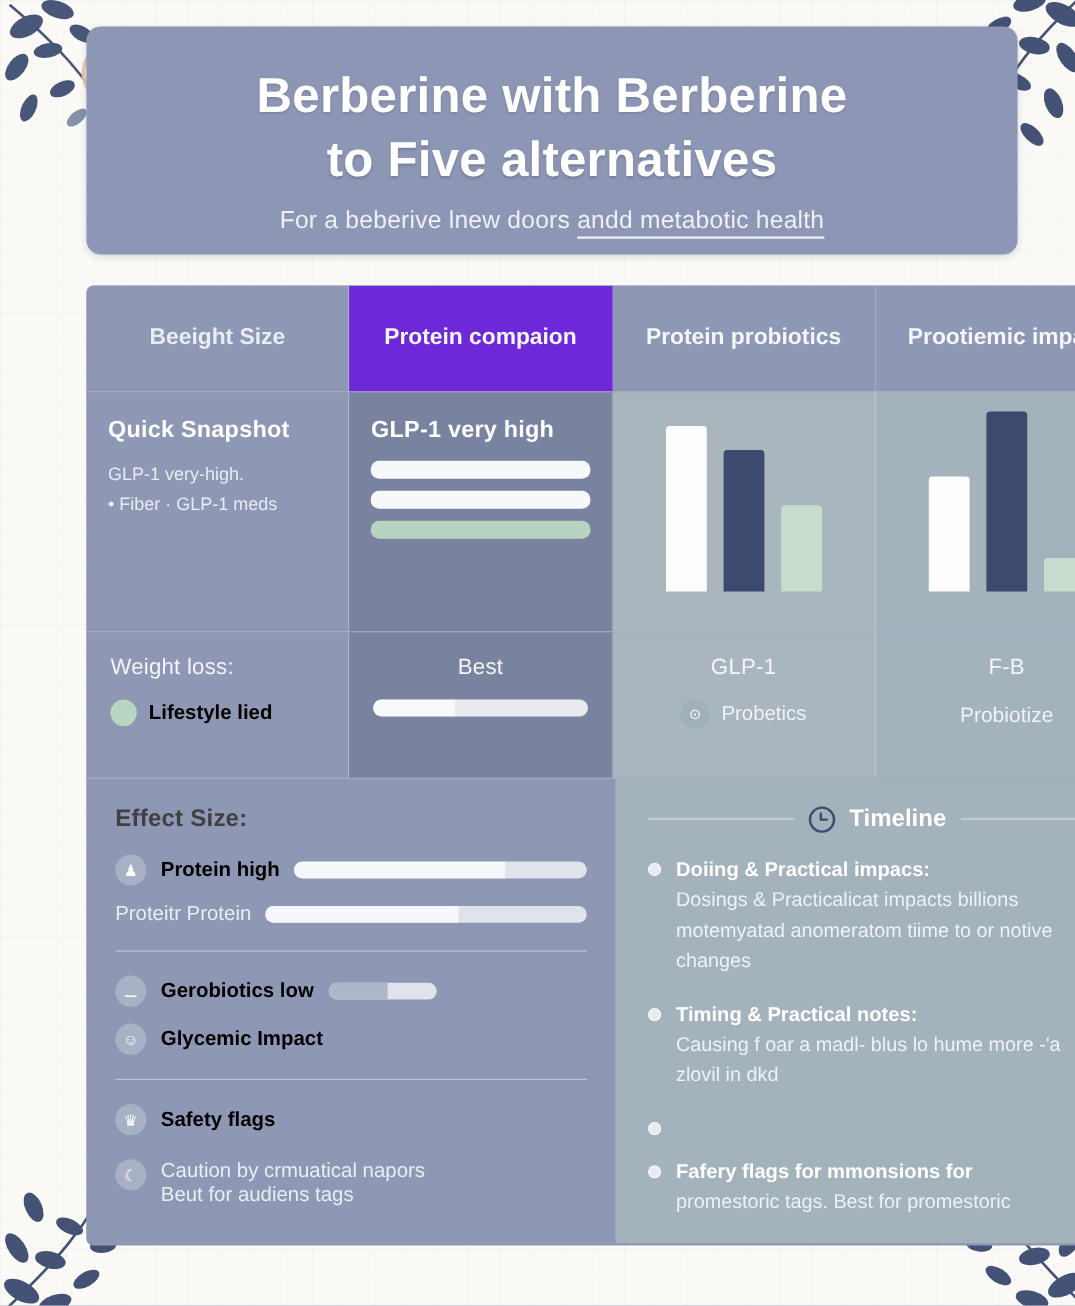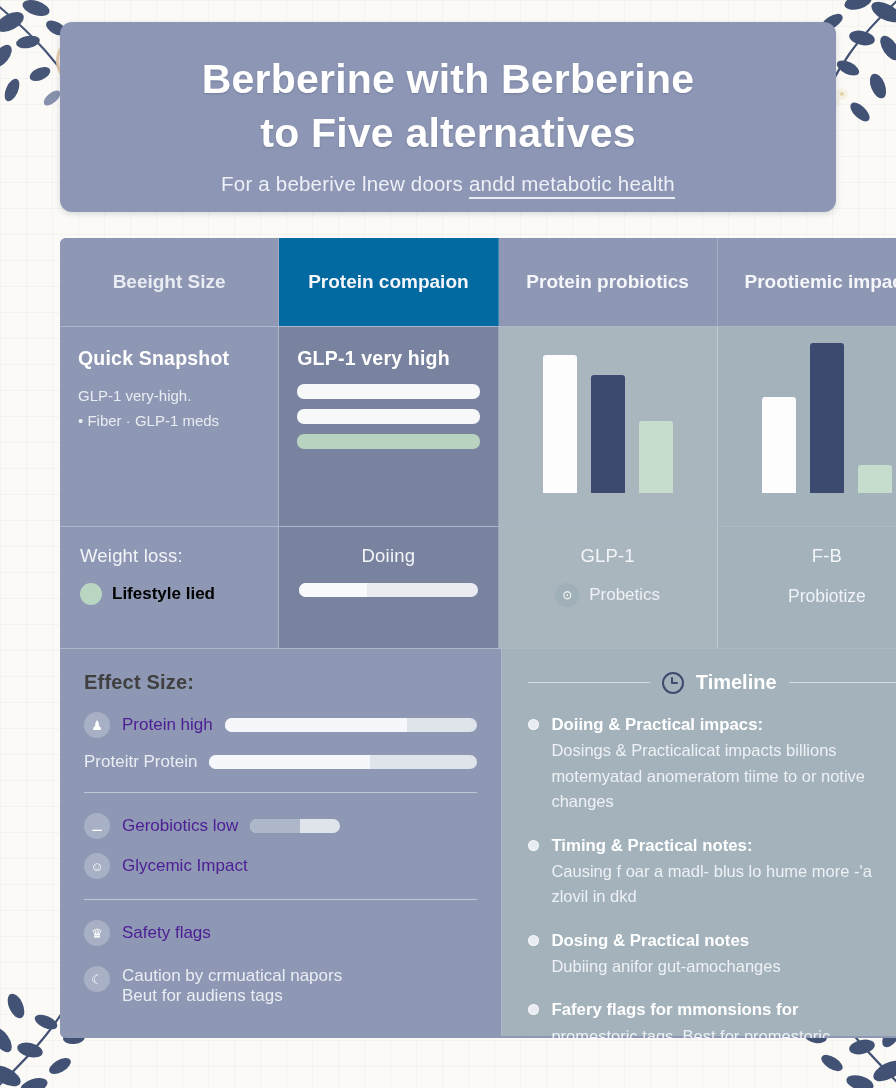--- a/index.html
+++ b/index.html
@@ -21,20 +21,21 @@
       linear-gradient(to right, rgba(120,130,150,0.055) 1px, transparent 1px),
       linear-gradient(to bottom, rgba(120,130,150,0.055) 1px, transparent 1px);
     background-size: 26px 26px;
     pointer-events: none;
   }
 
   .frame {
     position: absolute;
     inset: 0;
     padding: 0;
+    margin-left: 12px;
   }
 
   
   .botanical { position: absolute; pointer-events: none; }
   .bot-tl { top: -6px; left: -8px; }
   .bot-tr { top: -10px; right: -6px; }
   .bot-bl { bottom: -8px; left: -10px; }
   .bot-br { bottom: -6px; right: -8px; }
 
   .moon {
@@ -106,21 +107,21 @@
     text-align: center;
     padding: 0 16px;
     font-size: 19px;
     font-weight: bold;
     line-height: 1.3;
     color: #f4f6fa;
     border-right: 1px solid rgba(255,255,255,.22);
   }
   .th:last-child { border-right: none; }
   .th.col1 { background: #8e97b3; color: #e9ecf3; font-weight: bold; }
-  .th.col2 { background: #0369a1; }
+  .th.col2 { background: #6d28d9; }
   .th.col3 { background: #8e97b3; }
   .th.col4 { background: #8e97b3; }
 
   .row { display: flex; border-top: 1px solid rgba(255,255,255,.3); }
   .cell {
     flex: 1;
     border-right: 1px solid rgba(255,255,255,.28);
     padding: 20px 18px;
   }
   .cell:last-child { border-right: none; }
@@ -217,21 +218,21 @@
   .sec-title { font-size: 20px; font-weight: bold; color: #404040; letter-spacing: .2px; }
   .divider { height: 1px; background: rgba(255,255,255,.45); margin: 20px 0; }
 
   .metric { display: flex; align-items: center; gap: 12px; margin-bottom: 14px; }
   .metric .ic {
     width: 26px; height: 26px; border-radius: 50%;
     background: #a7b0c5; color: #fff;
     display: flex; align-items: center; justify-content: center;
     font-size: 13px; flex: 0 0 auto;
   }
-  .metric .mname { font-size: 17px; color: #4c1d95; font-weight: normal; white-space: nowrap; }
+  .metric .mname { font-size: 17px; color: #000000; font-weight: bold; white-space: nowrap; }
   .metric .mname.thin { font-weight: normal; color: #e9edf4; }
   .metric .mbar {
     flex: 1; height: 14px; border-radius: 7px; background: #dfe3ea;
     position: relative; overflow: hidden; min-width: 40px;
   }
   .metric .mbar .mfill { position: absolute; inset: 0 auto 0 0; background: #f6f7fa; }
   .metric .mbar .mfill2 { position: absolute; inset: 0 auto 0 0; background: #aeb7c9; }
 
   
   .tl-head {
@@ -392,21 +393,21 @@
 
     <div class="row r2">
       <div class="cell c1">
         <div class="lbl">Weight loss:</div>
         <div class="chiprow">
           <span class="dot-mint"></span>
           <span class="chip-text">Lifestyle lied</span>
         </div>
       </div>
       <div class="cell c2">
-        <div class="lbl center">Doiing</div>
+        <div class="lbl center">Best</div>
         <div class="pillbar">
           <div class="fill" style="width:38%"></div>
         </div>
       </div>
       <div class="cell c3">
         <div class="lbl center">GLP-1</div>
         <div class="chiprow" style="justify-content:center">
           <span class="icon-badge">⊙</span>
           <span class="chip-text thin">Probetics</span>
         </div>
@@ -490,24 +491,20 @@
         <div class="tl-item">
           <span class="bullet"></span>
           <span class="body">
             <strong>Timing &amp; Practical notes:</strong>
             <span>Causing f oar a madl- blus lo hume more -'a zlovil in dkd</span>
           </span>
         </div>
 
         <div class="tl-item">
           <span class="bullet"></span>
-          <span class="body">
-            <strong>Dosing &amp; Practical notes</strong>
-            <span>Dubiing anifor gut-amochanges</span>
-          </span>
         </div>
 
         <div class="tl-item">
           <span class="bullet"></span>
           <span class="body">
             <strong>Fafery flags for mmonsions for</strong>
             <span>promestoric tags. Best for promestoric</span>
           </span>
         </div>
       </div>

